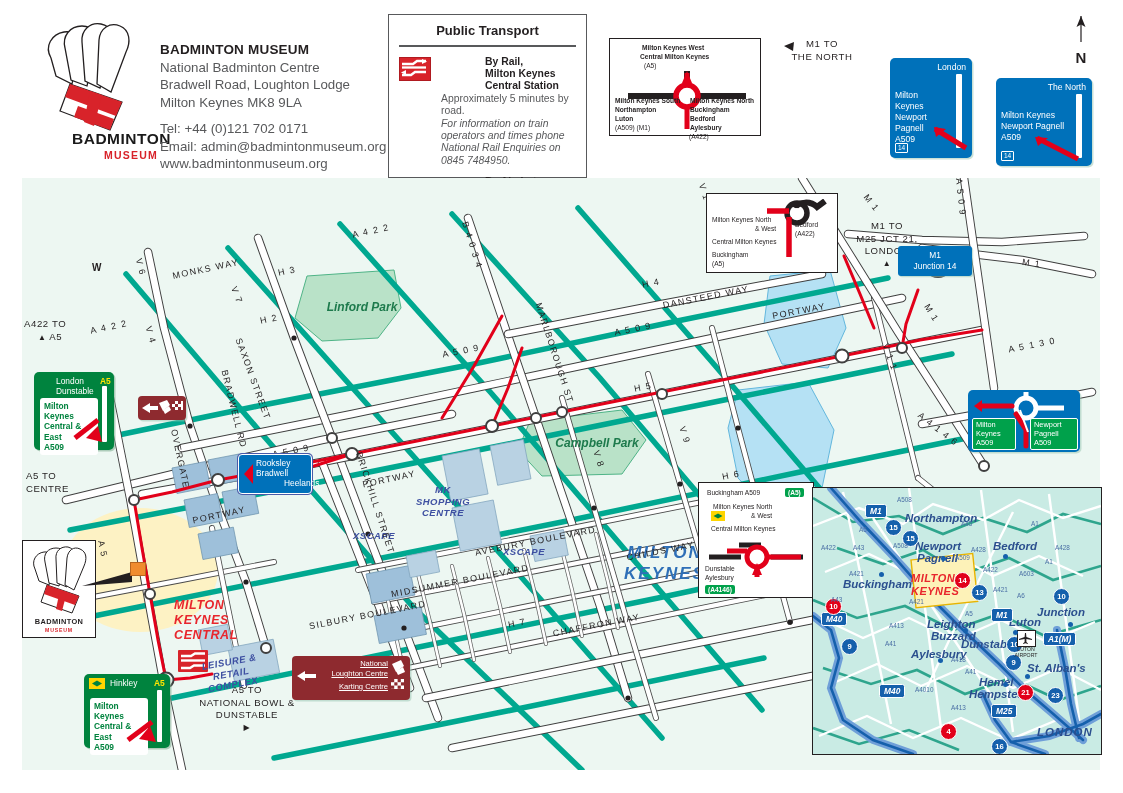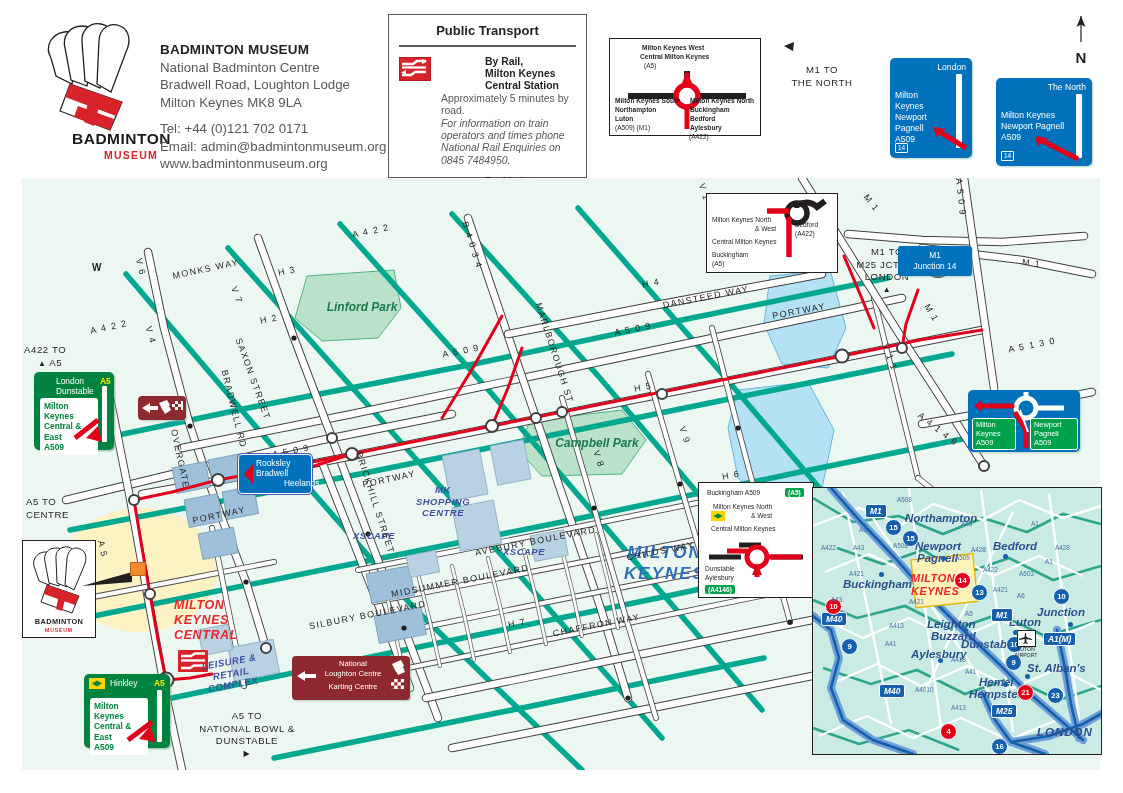--- a/index.html
+++ b/index.html
@@ -37,38 +37,38 @@
   #mapsvg{position:absolute;left:0;top:0;}
 
   
   .lbl{position:absolute;white-space:nowrap;pointer-events:none;}
 
   
   .pl-park{color:#1d7a4c;font-style:italic;font-weight:bold;font-size:12px;text-align:center;line-height:14px;}
   .pl-mk{color:#2e6fb7;font-style:italic;font-weight:bold;font-size:17px;letter-spacing:2px;line-height:21px;text-align:center;}
   .pl-mkc{color:#e8262d;font-style:italic;font-weight:bold;font-size:12.5px;letter-spacing:0.6px;line-height:15px;}
   .pl-blue{color:#3d4fa1;font-style:italic;font-weight:bold;font-size:9.5px;letter-spacing:0.5px;line-height:11.5px;text-align:center;}
-  .pl-dir{color:#231f20;font-size:9.6px;letter-spacing:0.6px;line-height:12.5px;text-align:center;margin-top:26px;}
+  .pl-dir{color:#231f20;font-size:9.6px;letter-spacing:0.6px;line-height:12.5px;text-align:center;}
   .pl-rd{color:#231f20;font-size:9px;letter-spacing:1.4px;}
   .pl-w{color:#231f20;font-size:10px;font-weight:bold;}
 
   
   .sign-green{position:absolute;background:#00833e;border-radius:5px;box-shadow:1.5px 1.5px 0 rgba(120,170,140,.55);}
   .sign-green .top{color:#fff;font-size:8.4px;line-height:10px;}
   .sign-green .a5{color:#ffe500;font-size:8.4px;font-weight:bold;}
   .sg-panel{position:absolute;background:#fff;border-radius:3px;color:#00833e;font-size:8.4px;font-weight:bold;line-height:10.2px;padding:3px 4px;}
 
   
   .sign-blue{position:absolute;background:#0071ba;border-radius:5px;box-shadow:1.5px 1.5px 0 rgba(150,195,175,.5);}
   .sign-blue .dest{color:#fff;font-size:8.6px;line-height:10.4px;}
   .sign-blue .jct{position:absolute;background:#0071ba;border:1.1px solid #fff;color:#fff;font-size:6.5px;line-height:8px;padding:0 2px;border-radius:1px;}
 
   
   .sign-brown{position:absolute;background:#8e2a2f;border-radius:4px;box-shadow:1.5px 1.5px 0 rgba(150,195,175,.5);}
-  .sign-brown .t{color:#fff;font-size:7.6px;line-height:10px;text-align:center;}
+  .sign-brown .t{color:#fff;font-size:7.6px;line-height:10px;text-align:right;text-decoration:underline;}
 
   
   .sign-loc{position:absolute;background:#0071ba;border:1.6px solid #fff;border-radius:4px;box-shadow:0 0 0 1px #4a5aa8;}
   .sign-loc .t{color:#fff;font-size:8.4px;line-height:10.6px;}
 
   
   .diagbox{position:absolute;background:#fff;border:1.1px solid #231f20;}
   .dg-t{position:absolute;font-size:6.6px;line-height:8.2px;color:#231f20;white-space:nowrap;}
   .dg-tb{font-weight:bold;}
 

